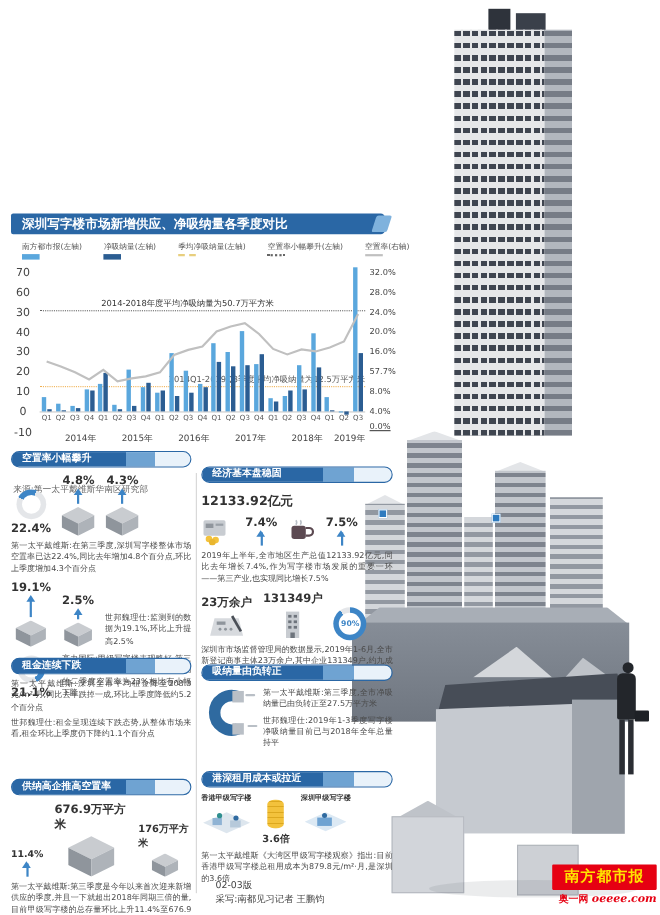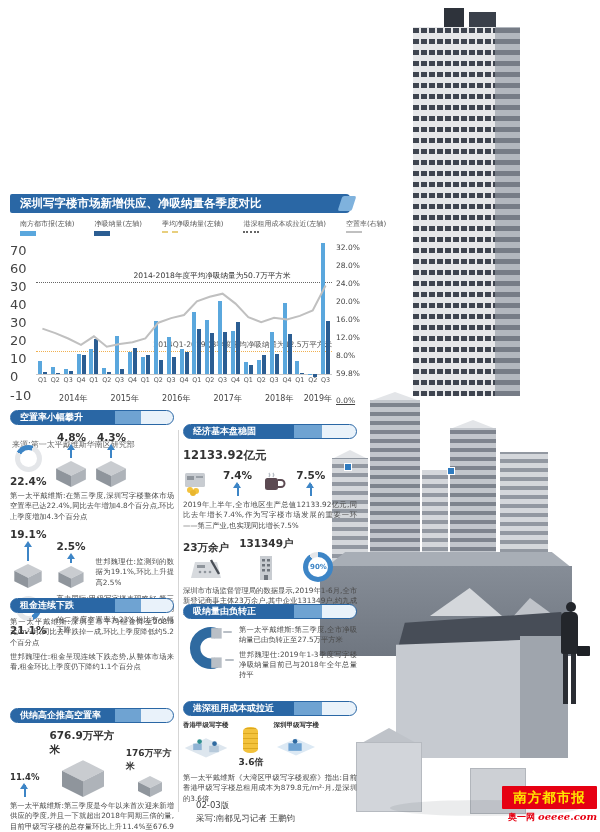--- a/index.html
+++ b/index.html
@@ -23,24 +23,24 @@
   .sw-yavg{width:16px;height:0;border-top:2px dotted #666}
   .sw-vac{width:16px;height:2px;background:#c0c0c0}
   #plot-wrap{position:relative;height:172px;margin-top:2px}
   #plot-area{position:absolute;left:26px;top:6px;width:296px;height:145px}
   .bar{position:absolute;width:4px}
   .vac-line{position:absolute;left:0;top:0;overflow:visible}
   .refline{position:absolute;left:0;right:0;border-top:2px dotted #666}
   .ref0{border-top:1.5px dotted #666}
   .ref1{border-top:1.5px dotted #f0b050}
   .reflabel{position:absolute;font-size:7.6px;color:#333;white-space:nowrap}
-  .ref0-label{left:56px;right:0;text-align:center}
+  .ref0-label{left:56px;right:0;}
   .ref1-label{left:110px;right:0;text-align:right;color:#555}
   .axis0{position:absolute;left:0;right:0;height:1px;background:#c9c9c9}
-  .tickL{position:absolute;right:0;width:22px;text-align:left;font-size:13px;color:#444}
+  .tickL{position:absolute;right:0;width:22px;text-align:center;font-size:10px;color:#444}
   #ticks-left{position:absolute;left:0;top:6px;width:22px;height:145px}
   #ticks-right{position:absolute;left:326px;top:6px;width:36px;height:145px}
   .tickR{position:absolute;left:0;font-size:7.5px;color:#444}
   .xq{position:absolute;top:129px;text-align:center;font-size:6.4px;color:#555}
   .xyear{position:absolute;top:146px;text-align:right;font-size:8px;color:#444}
   .chart-source{margin:26px 0 0 2px;font-size:8px;color:#666}
 
   
   .info{position:absolute}
   #sec-vacancy{left:10px;top:410px;width:164px}
@@ -181,21 +181,21 @@
         </div>
         <div class="leg-item">
           <div class="leg-label">净吸纳量(左轴)</div>
           <span class="sw sw-net"></span>
         </div>
         <div class="leg-item">
           <div class="leg-label">季均净吸纳量(左轴)</div>
           <span class="sw sw-qavg"></span>
         </div>
         <div class="leg-item">
-          <div class="leg-label">港深租用成本或拉近(左轴)</div>
+          <div class="leg-label">空置率小幅攀升(左轴)</div>
           <span class="sw sw-yavg"></span>
         </div>
         <div class="leg-item">
           <div class="leg-label">空置率(右轴)</div>
           <span class="sw sw-vac"></span>
         </div>
       </div>
     <div id="plot-wrap">
       <div id="ticks-left">
           <div class="tickL" style="top: -4.5px;">70</div>
@@ -292,24 +292,24 @@
           <div class="xq" style="left: 270.261px; width: 12.8696px;">Q2</div>
           <div class="xq" style="left: 283.13px; width: 12.8696px;">Q3</div>
           <div class="xyear" style="left: 257.391px; width: 38.6087px;">2019年</div>
         </div>
       <div id="ticks-right">
           <div class="tickR" style="top: -4.5px; text-align: right;">32.0%</div>
           <div class="tickR" style="top: 13.625px;">28.0%</div>
           <div class="tickR" style="top: 31.75px;">24.0%</div>
           <div class="tickR" style="top: 49.875px;">20.0%</div>
           <div class="tickR" style="top: 68px;">16.0%</div>
-          <div class="tickR" style="top: 86.125px;">12.0%</div>
+          <div class="tickR" style="top: 86.125px;">57.7%</div>
           <div class="tickR" style="top: 104.25px;">8.0%</div>
-          <div class="tickR" style="top: 122.375px;">59.8%</div>
-          <div class="tickR" style="top: 149px; text-decoration: underline;">0.0%</div>
+          <div class="tickR" style="top: 122.375px;">4.0%</div>
+          <div class="tickR" style="top: 136px; text-decoration: underline;">0.0%</div>
         </div>
     </div>
     <div class="chart-source">来源:第一太平戴维斯华南区研究部</div>
   </div>
 
   <div id="divider"></div>
 
   <section class="info" id="sec-vacancy">
     <div class="ribbon">空置率小幅攀升</div>
     <div class="row">

